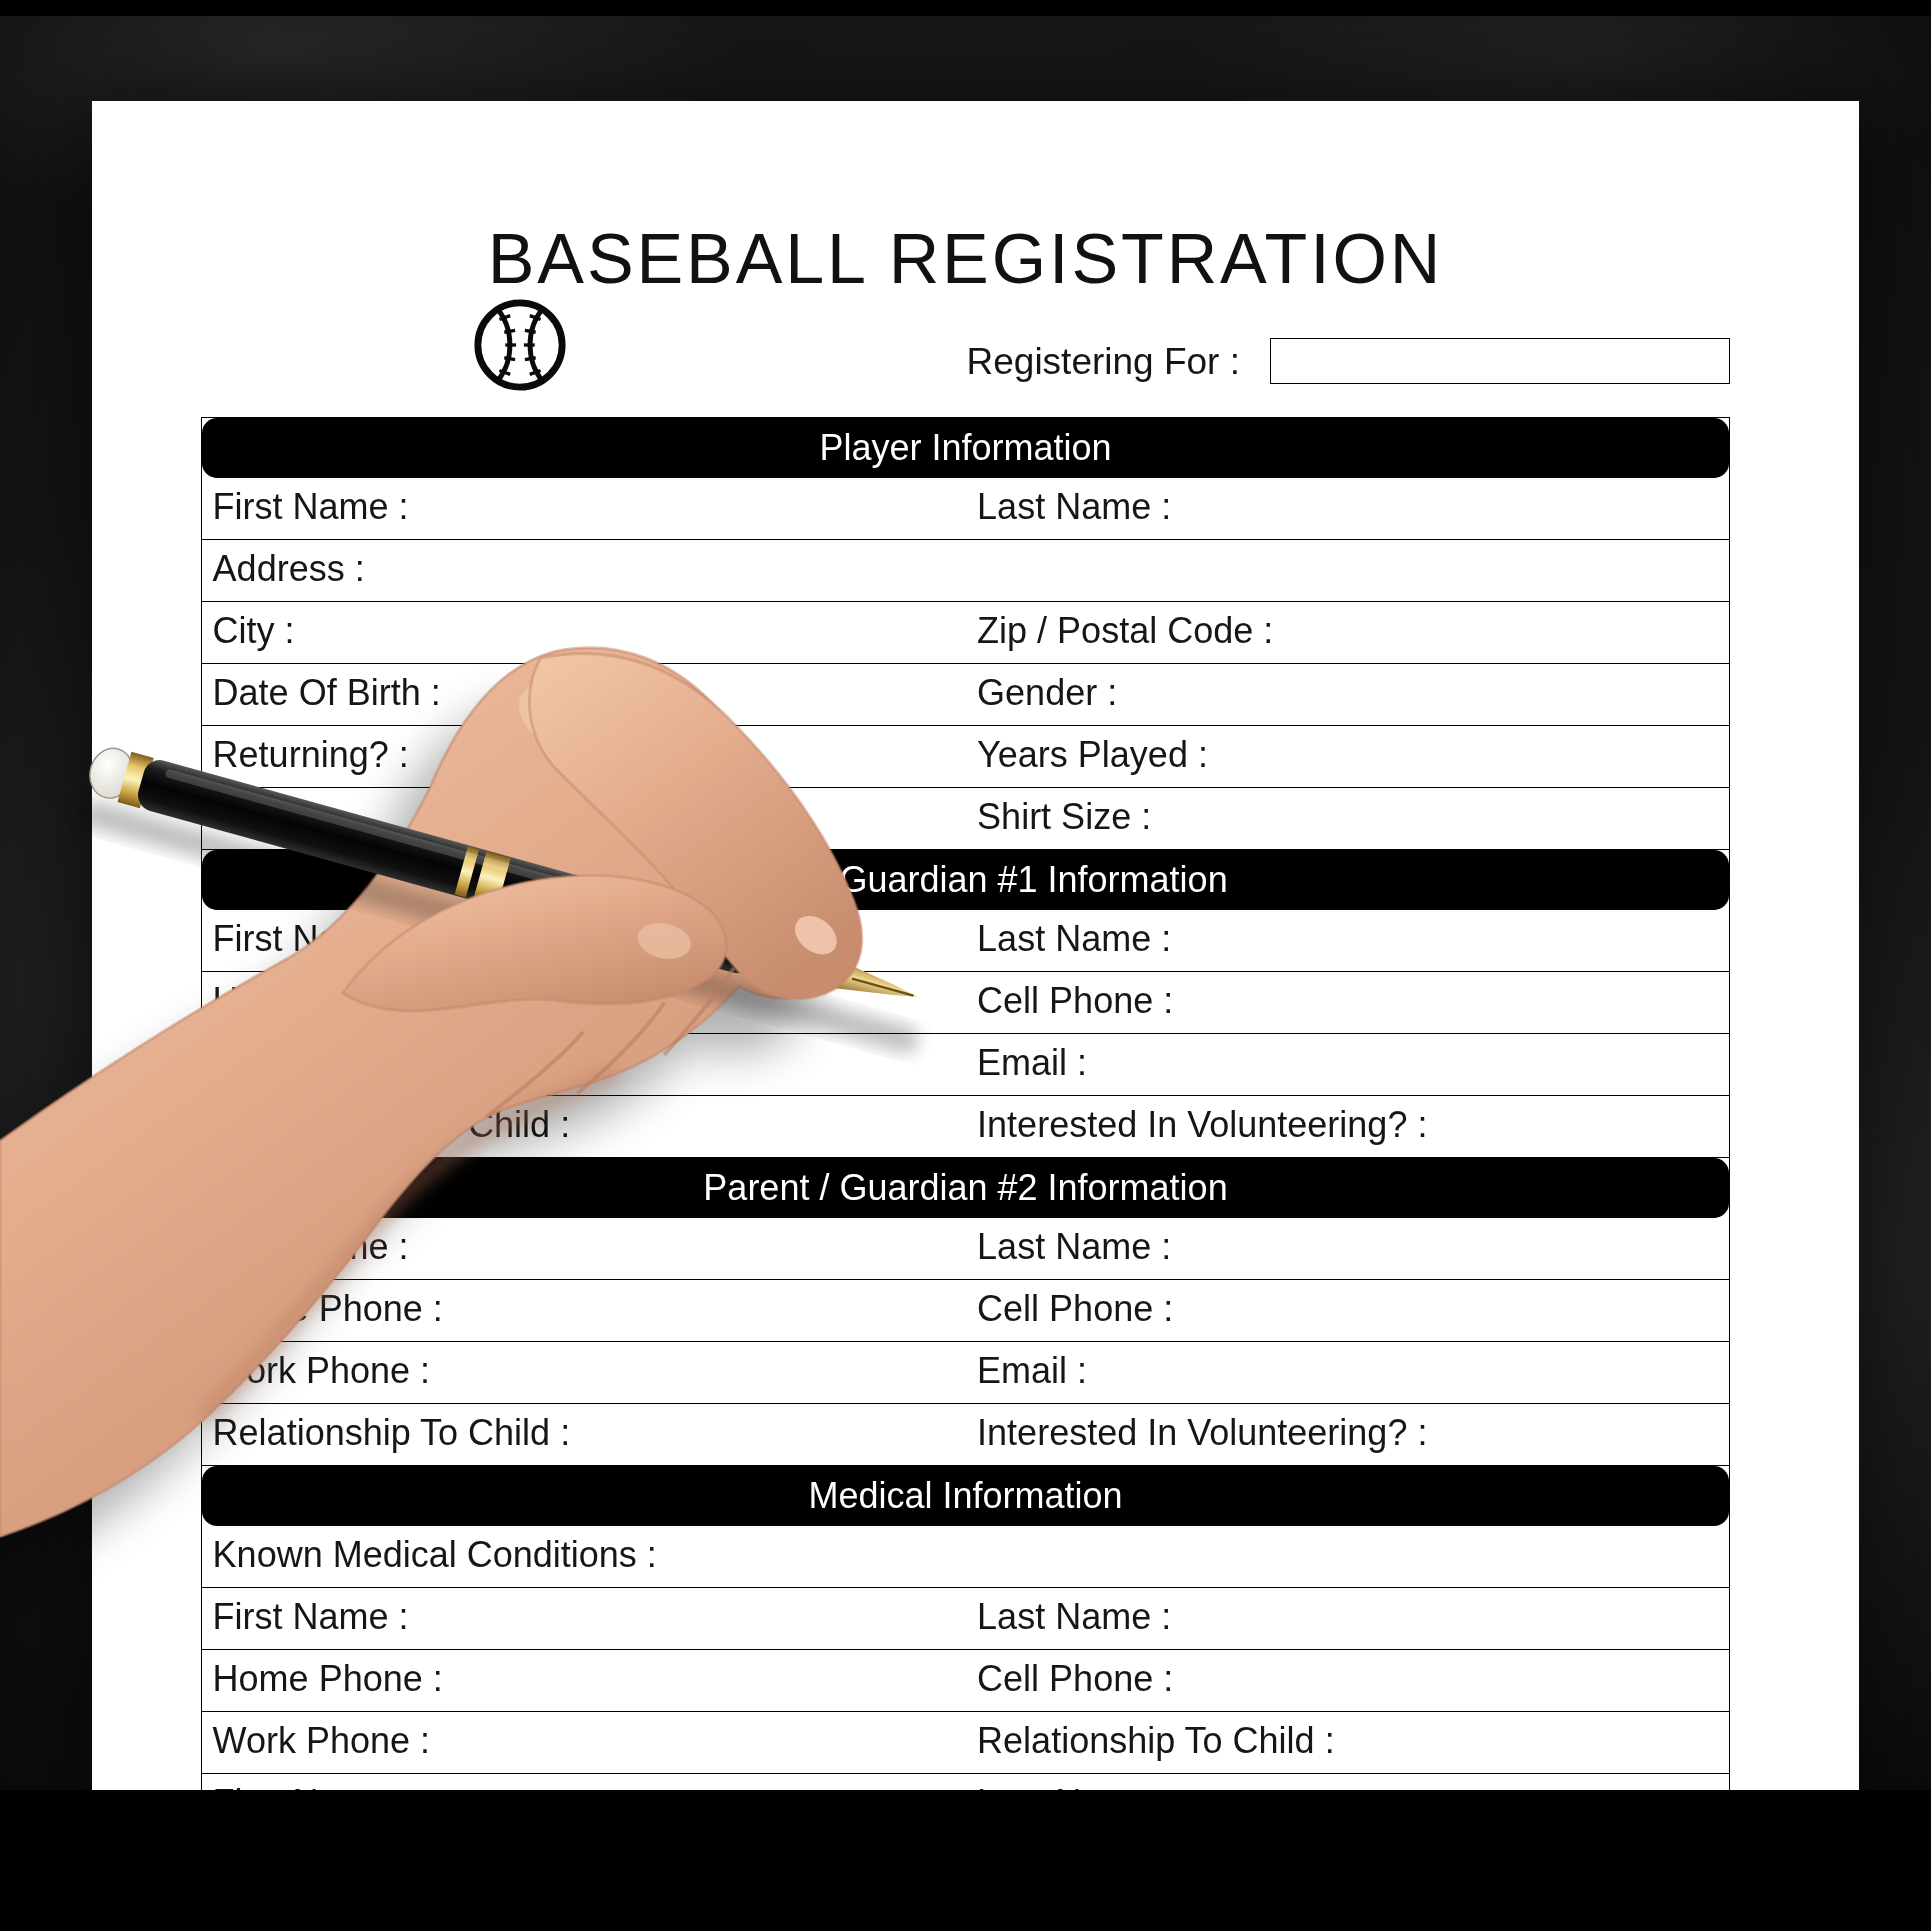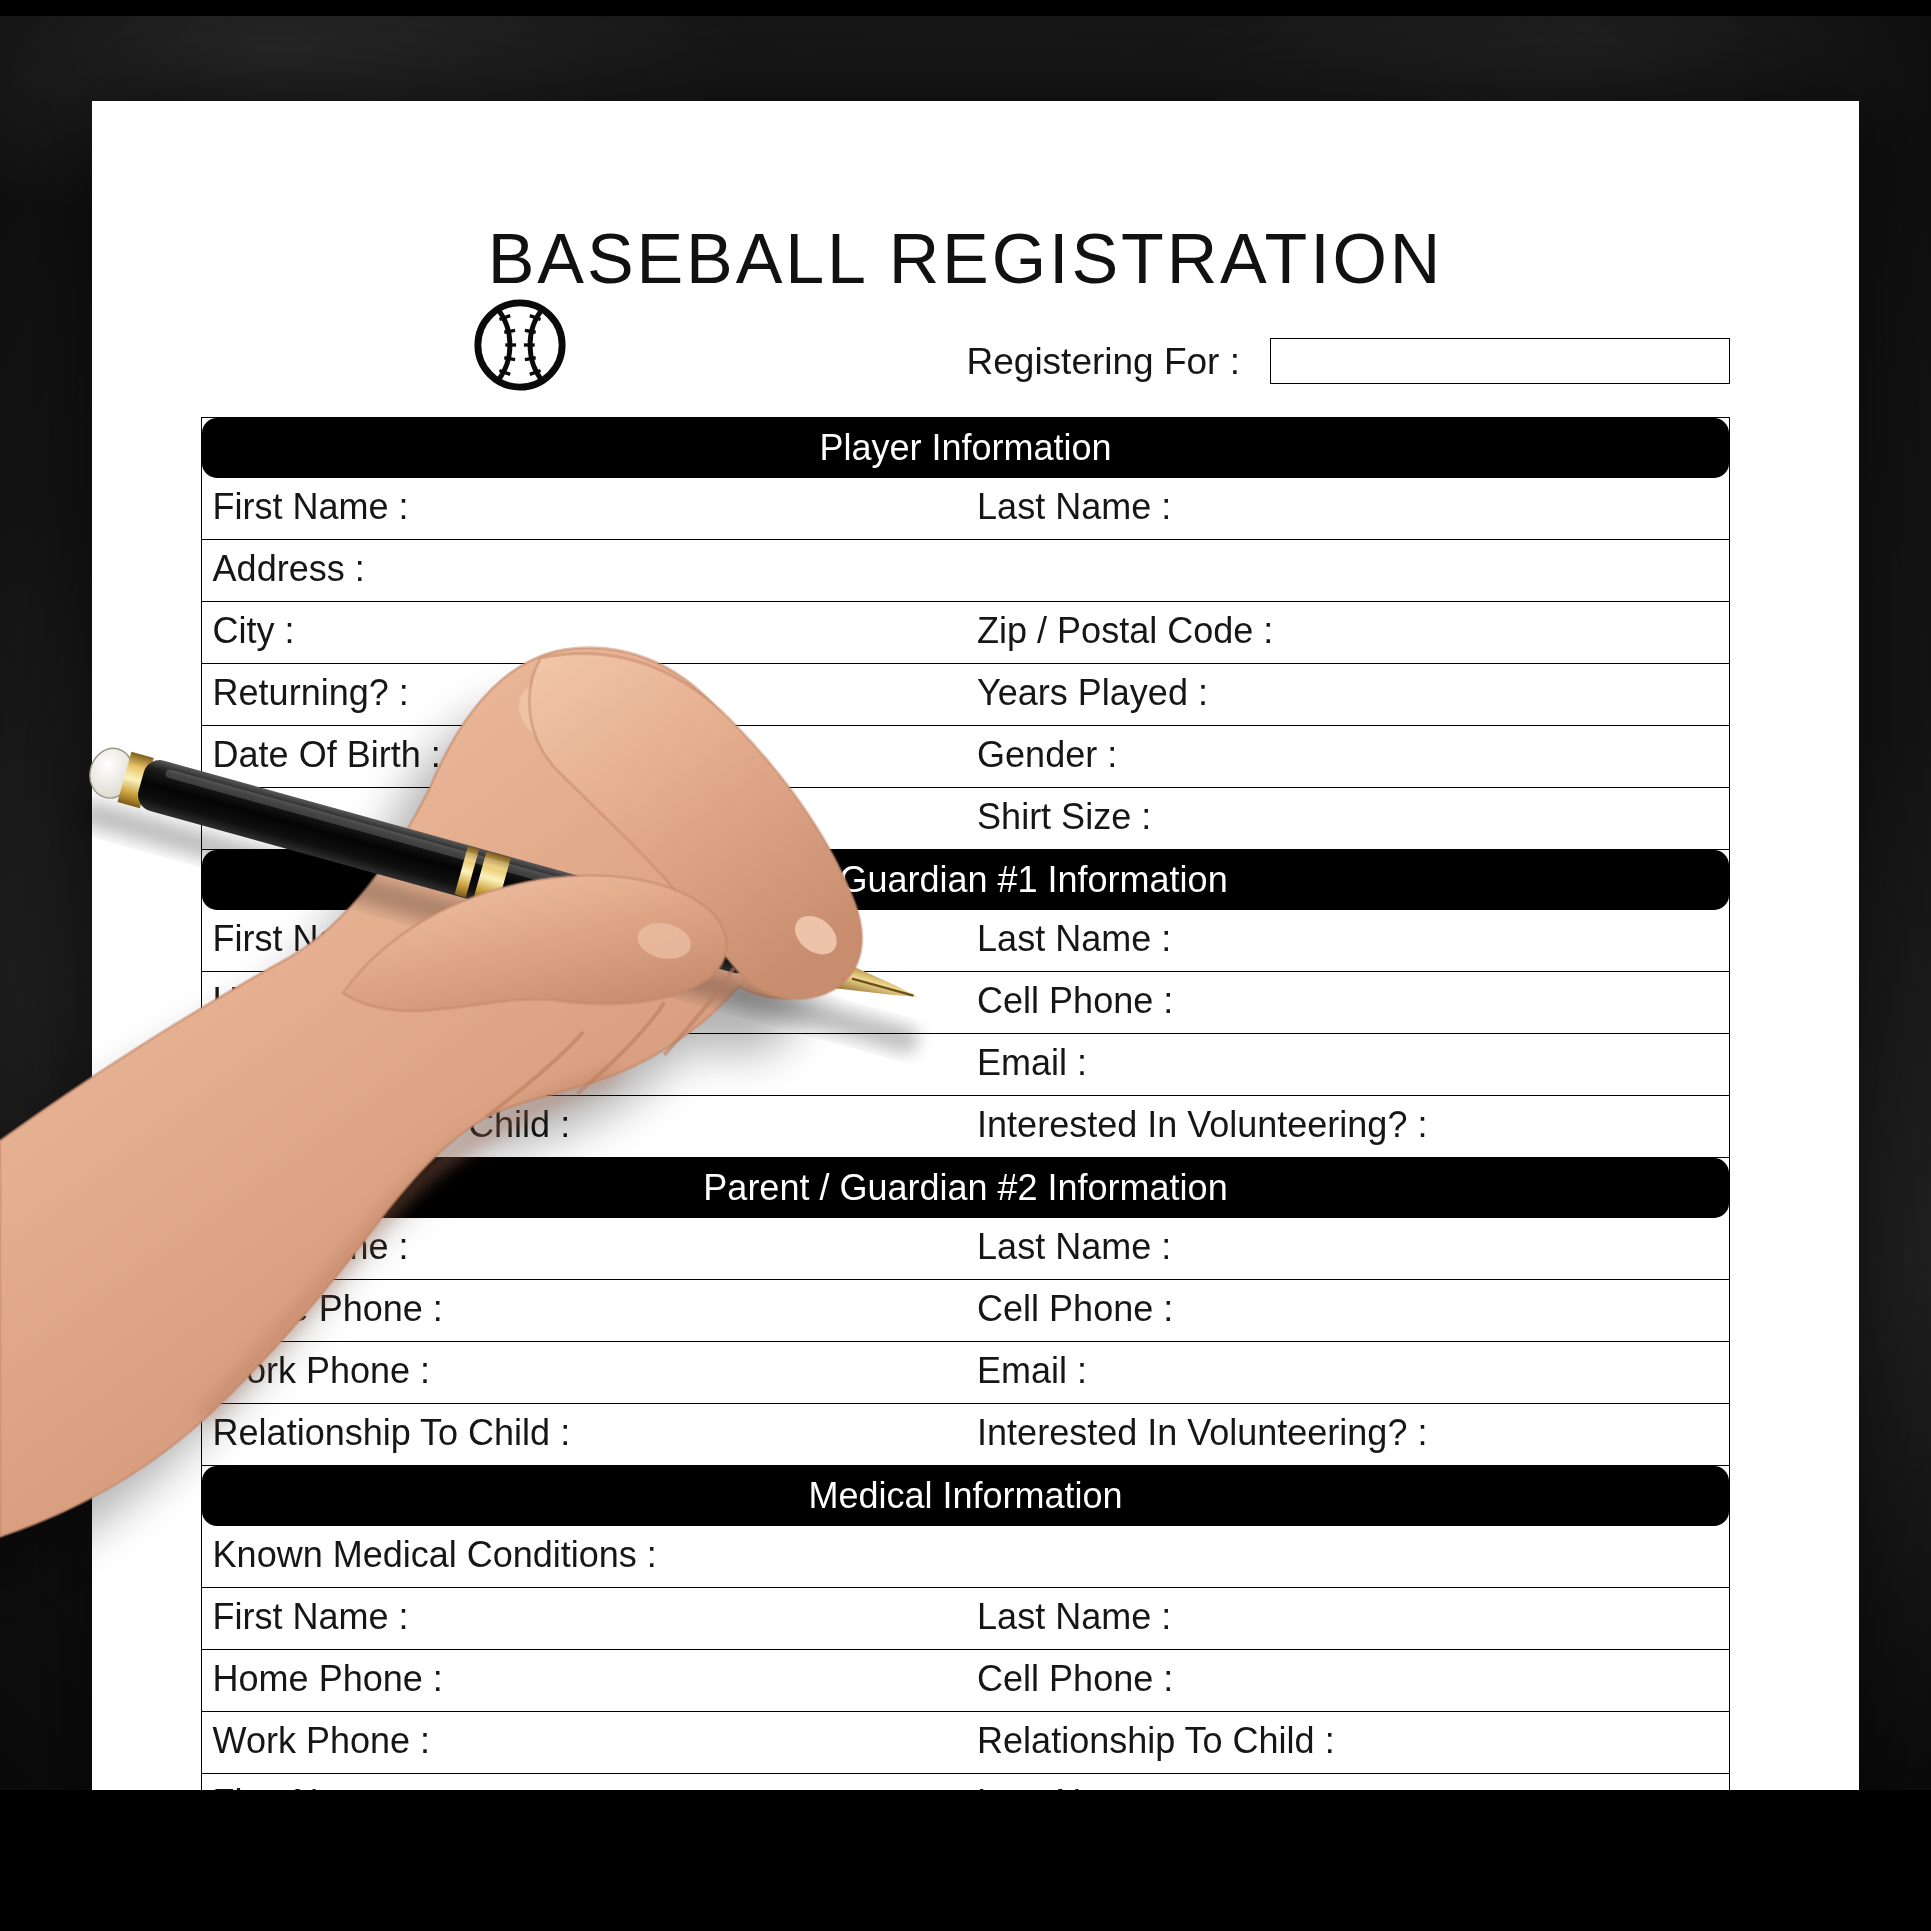--- a/index.html
+++ b/index.html
@@ -93,26 +93,26 @@
       <div class="row field two">
         <div class="cell left"><span>First Name :</span></div>
         <div class="cell right"><span>Last Name :</span></div>
       </div>
       <div class="row field"><span>Address :</span></div>
       <div class="row field two">
         <div class="cell left"><span>City :</span></div>
         <div class="cell right"><span>Zip / Postal Code :</span></div>
       </div>
       <div class="row field two">
+        <div class="cell left"><span>Date Of Birth :</span></div>
+        <div class="cell right"><span>Gender :</span></div>
+      </div>
+      <div class="row field two">
         <div class="cell left"><span>Returning? :</span></div>
         <div class="cell right"><span>Years Played :</span></div>
-      </div>
-      <div class="row field two">
-        <div class="cell left"><span>Date Of Birth :</span></div>
-        <div class="cell right"><span>Gender :</span></div>
       </div>
       <div class="row field two">
         <div class="cell left"><span></span></div>
         <div class="cell right"><span>Shirt Size :</span></div>
       </div>
       <div class="row section">Parent / Guardian #1 Information</div>
       <div class="row field two">
         <div class="cell left"><span>First Name :</span></div>
         <div class="cell right"><span>Last Name :</span></div>
       </div>

